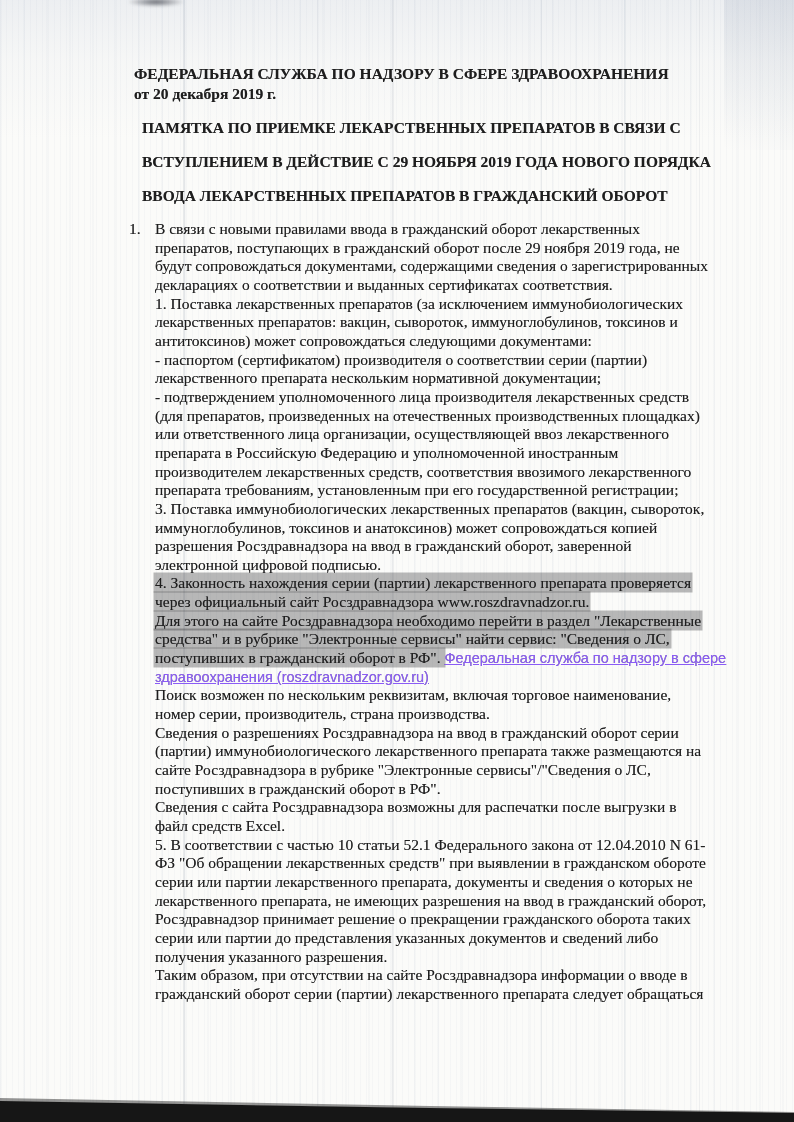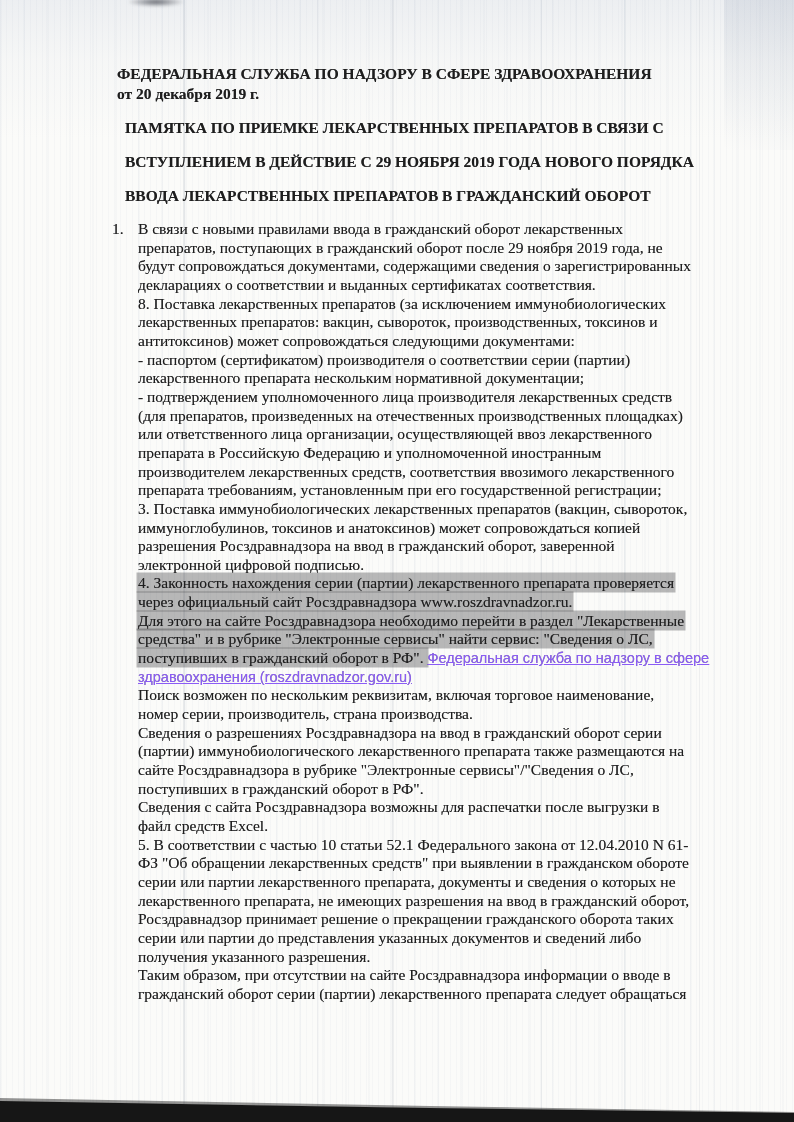--- a/index.html
+++ b/index.html
@@ -28,21 +28,21 @@
     background:radial-gradient(ellipse at center, rgba(35,38,48,0.65), rgba(35,38,48,0) 70%);
     filter:blur(1.5px);
   }
   .corner-shade{
     position:absolute;right:0;top:0;width:70px;height:150px;
     background:linear-gradient(200deg, rgba(130,145,170,0.18), rgba(0,0,0,0));
   }
   .bottom-band{position:absolute;left:0;bottom:0;width:794px;height:30px;}
   
   .doc{
-    position:absolute;left:117px;top:64px;width:640px;
+    position:absolute;left:134px;top:64px;width:640px;
     color:#1e1e1e;font-size:15.5px;
     text-shadow:0 0 0.5px rgba(20,20,25,0.5);
   }
   .hdr{font-weight:bold;line-height:20px;white-space:pre;}
   .title-block{margin-top:14px;margin-left:8px;}
   .title-line{font-weight:bold;line-height:20px;margin-bottom:14px;white-space:pre;}
   .body-block{margin-top:8px;padding-left:21px;}
   .bline{line-height:18.65px;white-space:pre;}
   .seg-n{}
   .seg-h{background:rgba(25,28,30,0.30);box-shadow:0 0 0 1.5px rgba(25,28,30,0.30);}
@@ -73,22 +73,22 @@
     <div class="title-line">ПАМЯТКА ПО ПРИЕМКЕ ЛЕКАРСТВЕННЫХ ПРЕПАРАТОВ В СВЯЗИ С</div>
     <div class="title-line">ВСТУПЛЕНИЕМ В ДЕЙСТВИЕ С 29 НОЯБРЯ 2019 ГОДА НОВОГО ПОРЯДКА</div>
     <div class="title-line">ВВОДА ЛЕКАРСТВЕННЫХ ПРЕПАРАТОВ В ГРАЖДАНСКИЙ ОБОРОТ</div>
   </div>
 
   <div class="body-block" id="body-block">
       <div class="bline"><span class="seg-num">1.</span><span class="seg-n">В связи с новыми правилами ввода в гражданский оборот лекарственных</span></div>
       <div class="bline"><span class="seg-n">препаратов, поступающих в гражданский оборот после 29 ноября 2019 года, не</span></div>
       <div class="bline"><span class="seg-n">будут сопровождаться документами, содержащими сведения о зарегистрированных</span></div>
       <div class="bline"><span class="seg-n">декларациях о соответствии и выданных сертификатах соответствия.</span></div>
-      <div class="bline"><span class="seg-n">8. Поставка лекарственных препаратов (за исключением иммунобиологических</span></div>
-      <div class="bline"><span class="seg-n">лекарственных препаратов: вакцин, сывороток, производственных, токсинов и</span></div>
+      <div class="bline"><span class="seg-n">1. Поставка лекарственных препаратов (за исключением иммунобиологических</span></div>
+      <div class="bline"><span class="seg-n">лекарственных препаратов: вакцин, сывороток, иммуноглобулинов, токсинов и</span></div>
       <div class="bline"><span class="seg-n">антитоксинов) может сопровождаться следующими документами:</span></div>
       <div class="bline"><span class="seg-n">- паспортом (сертификатом) производителя о соответствии серии (партии)</span></div>
       <div class="bline"><span class="seg-n">лекарственного препарата нескольким нормативной документации;</span></div>
       <div class="bline"><span class="seg-n">- подтверждением уполномоченного лица производителя лекарственных средств</span></div>
       <div class="bline"><span class="seg-n">(для препаратов, произведенных на отечественных производственных площадках)</span></div>
       <div class="bline"><span class="seg-n">или ответственного лица организации, осуществляющей ввоз лекарственного</span></div>
       <div class="bline"><span class="seg-n">препарата в Российскую Федерацию и уполномоченной иностранным</span></div>
       <div class="bline"><span class="seg-n">производителем лекарственных средств, соответствия ввозимого лекарственного</span></div>
       <div class="bline"><span class="seg-n">препарата требованиям, установленным при его государственной регистрации;</span></div>
       <div class="bline"><span class="seg-n">3. Поставка иммунобиологических лекарственных препаратов (вакцин, сывороток,</span></div>

